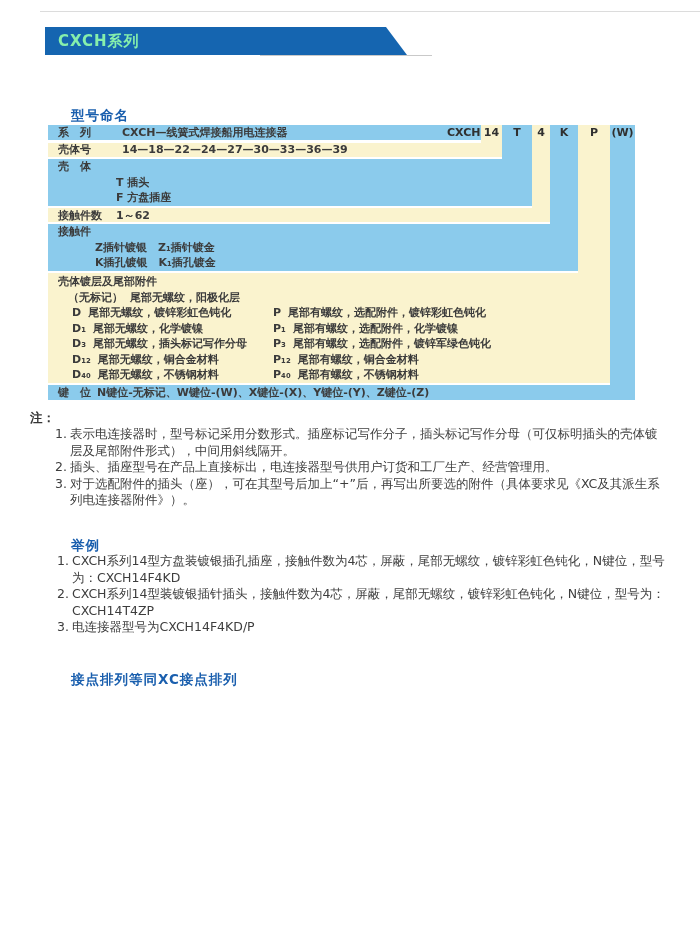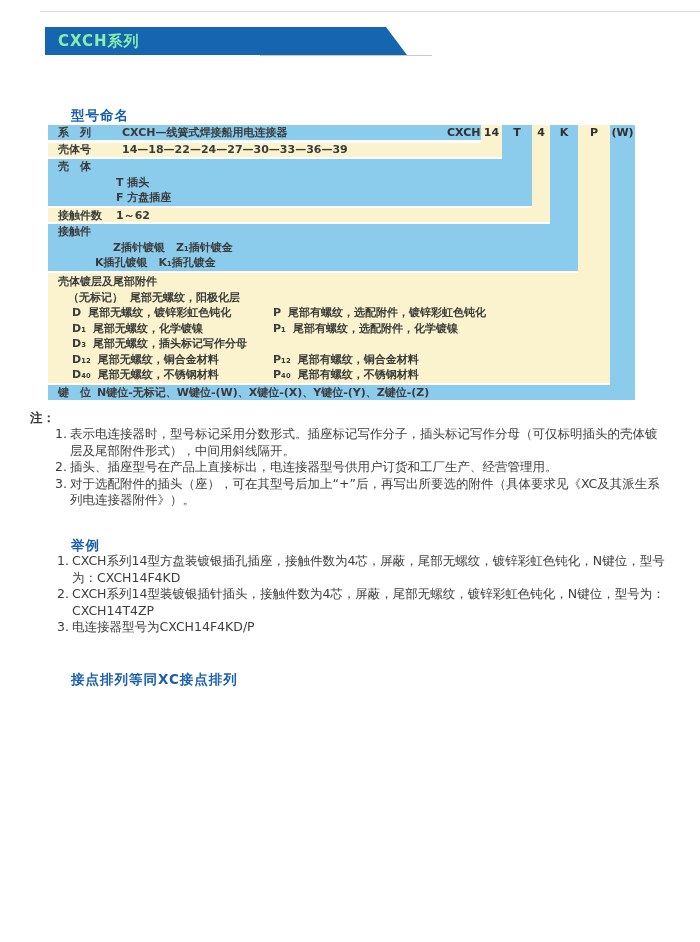--- a/index.html
+++ b/index.html
@@ -74,34 +74,35 @@
     <div class="dl" style="left:74px;top:17px;">14—18—22—24—27—30—33—36—39</div>
 
     <div class="dl" style="left:10px;top:34px;">壳　体</div>
     <div class="dl" style="left:68px;top:49.5px;">T 插头</div>
     <div class="dl" style="left:68px;top:65px;">F 方盘插座</div>
 
     <div class="dl" style="left:10px;top:82.5px;">接触件数</div>
     <div class="dl" style="left:68px;top:82.5px;">1～62</div>
 
     <div class="dl" style="left:10px;top:99px;">接触件</div>
-    <div class="dl" style="left:65px;top:114.5px;text-align:center;">Z插针镀银　Z₁插针镀金</div>
+    <div class="dl" style="left:47px;top:114.5px;text-align:center;">Z插针镀银　Z₁插针镀金</div>
     <div class="dl" style="left:47px;top:130px;">K插孔镀银　K₁插孔镀金</div>
 
     <div class="dl" style="left:10px;top:149px;">壳体镀层及尾部附件</div>
 
     <div class="dl pl" style="left:20px;top:165px;"><span class="sym">（无标记）</span><span class="desc">尾部无螺纹，阳极化层</span></div>
     <div class="dl pl" style="left:24px;top:180px;"><span class="sym">D</span><span class="desc">尾部无螺纹，镀锌彩虹色钝化</span></div>
     <div class="dl pl" style="left:24px;top:196px;"><span class="sym">D₁</span><span class="desc">尾部无螺纹，化学镀镍</span></div>
     <div class="dl pl" style="left:24px;top:211px;"><span class="sym">D₃</span><span class="desc">尾部无螺纹，插头标记写作分母</span></div>
     <div class="dl pl" style="left:24px;top:227px;"><span class="sym">D₁₂</span><span class="desc">尾部无螺纹，铜合金材料</span></div>
     <div class="dl pl" style="left:24px;top:242px;"><span class="sym">D₄₀</span><span class="desc">尾部无螺纹，不锈钢材料</span></div>
 
     <div class="dl pl" style="left:225px;top:180px;"><span class="sym">P</span><span class="desc">尾部有螺纹，选配附件，镀锌彩虹色钝化</span></div>
     <div class="dl pl" style="left:225px;top:196px;"><span class="sym">P₁</span><span class="desc">尾部有螺纹，选配附件，化学镀镍</span></div>
+    <div class="dl pl" style="left:225px;top:211px;"><span class="sym">P₃</span><span class="desc">尾部有螺纹，选配附件，镀锌军绿色钝化</span></div>
     <div class="dl pl" style="left:225px;top:227px;"><span class="sym">P₁₂</span><span class="desc">尾部有螺纹，铜合金材料</span></div>
     <div class="dl pl" style="left:225px;top:242px;"><span class="sym">P₄₀</span><span class="desc">尾部有螺纹，不锈钢材料</span></div>
 
     <div class="dl" style="left:10px;top:260px;">键　位</div>
     <div class="dl" style="left:49px;top:260px;">N键位-无标记、W键位-(W)、X键位-(X)、Y键位-(Y)、Z键位-(Z)</div>
   </div>
 
   <div class="notes-label">注：</div>
   <div class="note-list">
     <div class="item">

